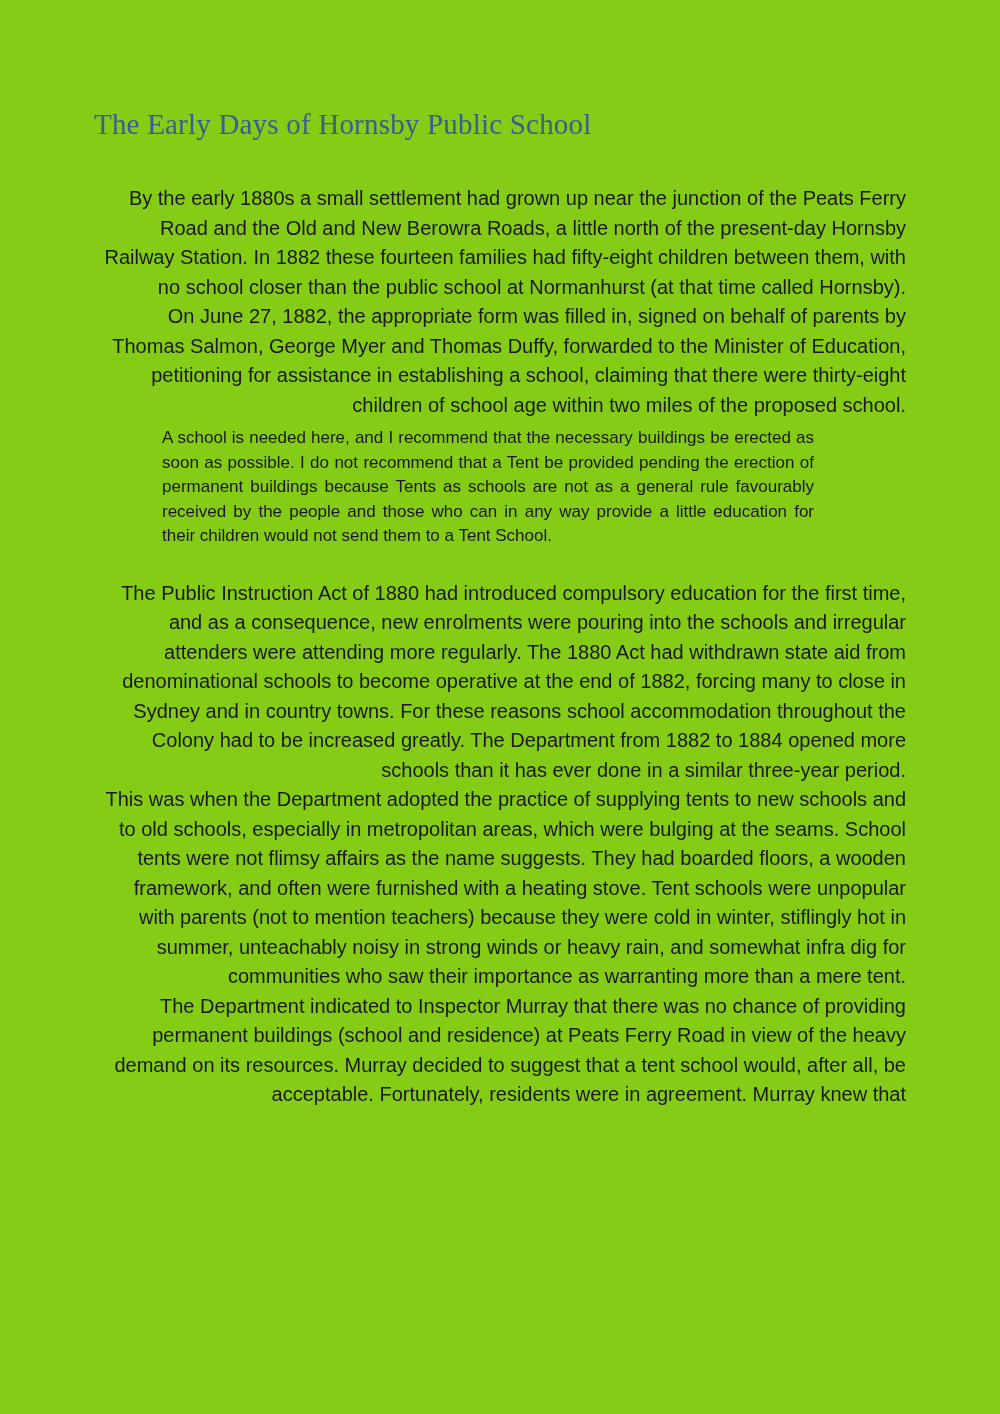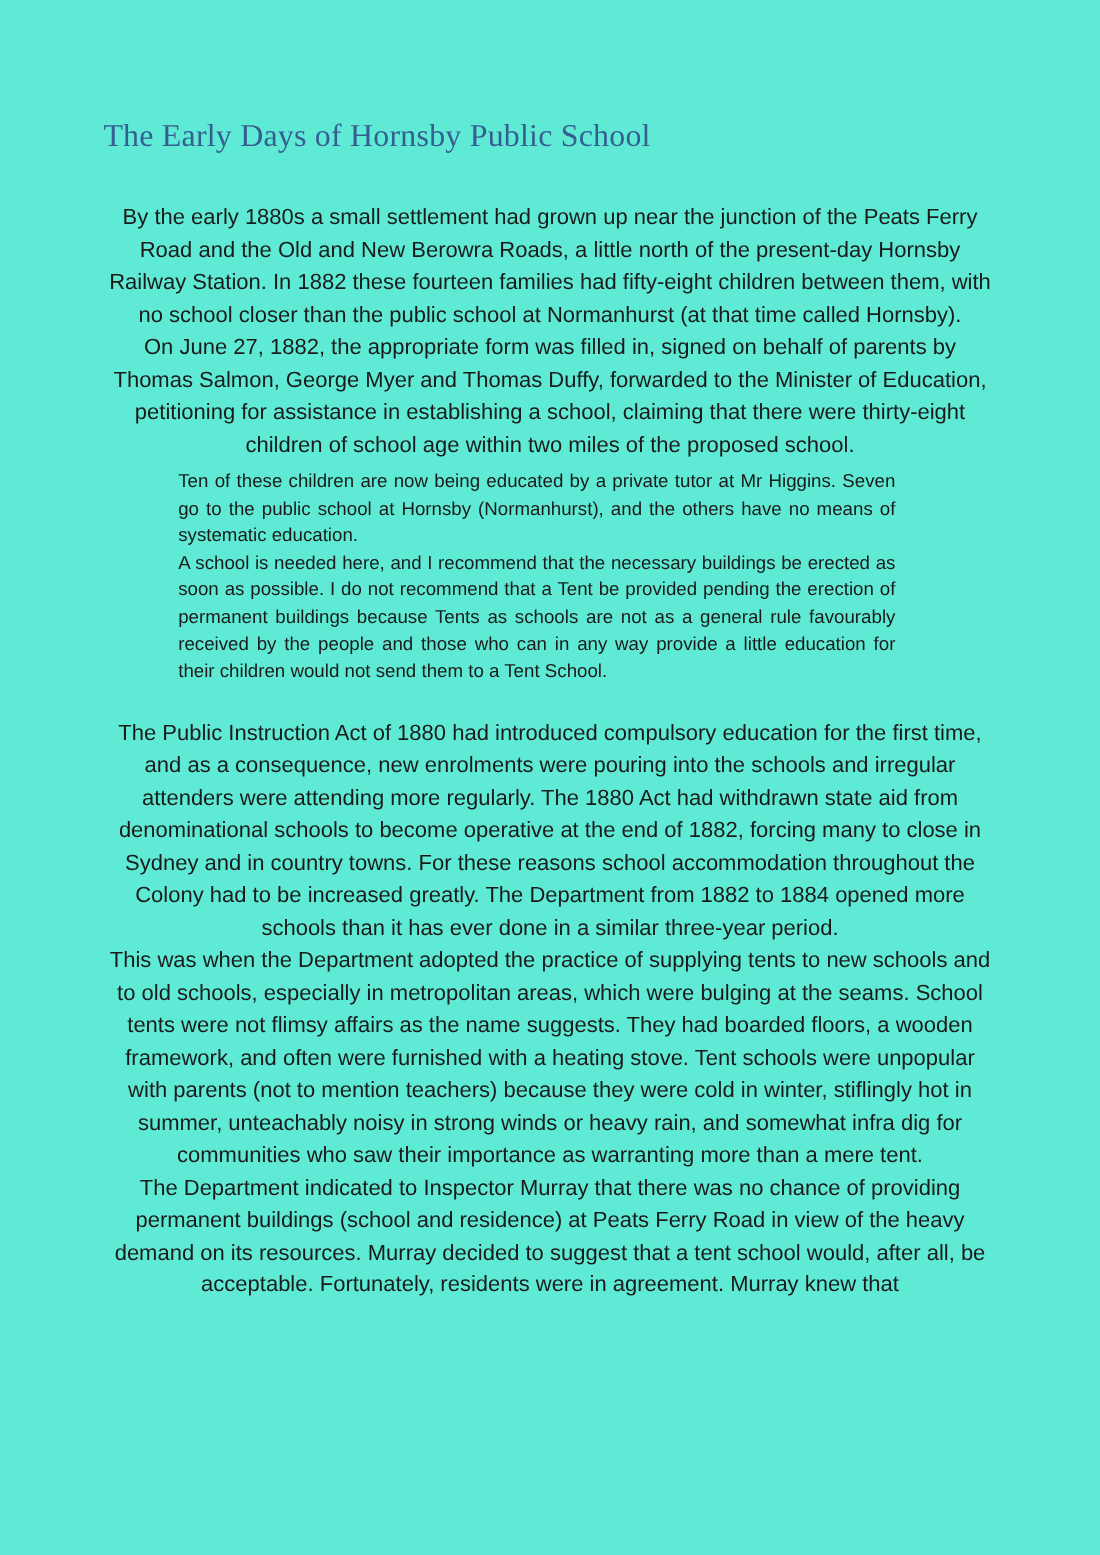--- a/index.html
+++ b/index.html
@@ -5,21 +5,21 @@
   html, body {
     margin: 0;
     padding: 0;
     background: #ffffff;
   }
   .page {
     position: relative;
     width: 1000px;
     height: 1414px;
     margin: 0 auto;
-    background: #5eead4;
+    background: #84cc16;
     box-sizing: border-box;
     padding: 104px 94px 80px 94px;
     overflow: hidden;
   }
   .doc-title {
     font-family: "Liberation Serif", "DejaVu Serif", serif;
     font-weight: 400;
     font-size: 29px;
     line-height: 40px;
     color: #365F91;
@@ -27,21 +27,21 @@
     letter-spacing: 0.2px;
   }
   .body-text {
     font-family: "Liberation Sans", "DejaVu Sans", sans-serif;
     font-size: 20px;
     line-height: 29.5px;
     color: #1a1a1a;
   }
   .body-text p {
     margin: 0;
-    text-align: center;
+    text-align: right;
   }
   .quote-block {
     margin: 6px 92px 30px 68px;
     font-family: "Liberation Sans", "DejaVu Sans", sans-serif;
     font-size: 17px;
     line-height: 24.6px;
     color: #1a1a1a;
   }
   .quote-block p {
     margin: 0;
@@ -59,21 +59,20 @@
   <h1 class="doc-title">The Early Days of Hornsby Public School</h1>
 
   <div class="body-text">
 
     <p>By the early 1880s a small settlement had grown up near the junction of the Peats Ferry Road and the Old and New Berowra Roads, a little north of the present-day Hornsby Railway Station. In 1882 these fourteen families had fifty-eight children between them, with no school closer than the public school at Normanhurst (at that time called Hornsby).</p>
 
     <p>On June 27, 1882, the appropriate form was filled in, signed on behalf of parents by Thomas Salmon, George Myer and Thomas Duffy, forwarded to the Minister of Education, petitioning for assistance in establishing a school, claiming that there were thirty-eight children of school age within two miles of the proposed school.</p>
 
 
     <div class="quote-block">
-      <p>Ten of these children are now being educated by a private tutor at Mr Higgins. Seven go to the public school at Hornsby (Normanhurst), and the others have no means of systematic education.</p>
       <p>A school is needed here, and I recommend that the necessary buildings be erected as soon as possible. I do not recommend that a Tent be provided pending the erection of permanent buildings because Tents as schools are not as a general rule favourably received by the people and those who can in any way provide a little education for their children would not send them to a Tent School.</p>
     </div>
 
     <p><span class="bold-lead">The Public Instruction Act of 1880</span><span> had introduced compulsory education for the first time, and as a consequence, new enrolments were pouring into the schools and irregular attenders were attending more regularly. The 1880 Act had withdrawn state aid from denominational schools to become operative at the end of 1882, forcing many to close in Sydney and in country towns. For these reasons school accommodation throughout the Colony had to be increased greatly. The Department from 1882 to 1884 opened more schools than it has ever done in a similar three-year period.</span></p>
 
     <p>This was when the Department adopted the practice of supplying tents to new schools and to old schools, especially in metropolitan areas, which were bulging at the seams. School tents were not flimsy affairs as the name suggests. They had boarded floors, a wooden framework, and often were furnished with a heating stove. Tent schools were unpopular with parents (not to mention teachers) because they were cold in winter, stiflingly hot in summer, unteachably noisy in strong winds or heavy rain, and somewhat infra dig for communities who saw their importance as warranting more than a mere tent.</p>
 
     <p>The Department indicated to Inspector Murray that there was no chance of providing permanent buildings (school and residence) at Peats Ferry Road in view of the heavy demand on its resources. Murray decided to suggest that a tent school would, after all, be acceptable. Fortunately, residents were in agreement. Murray knew that</p>
 
   </div>

